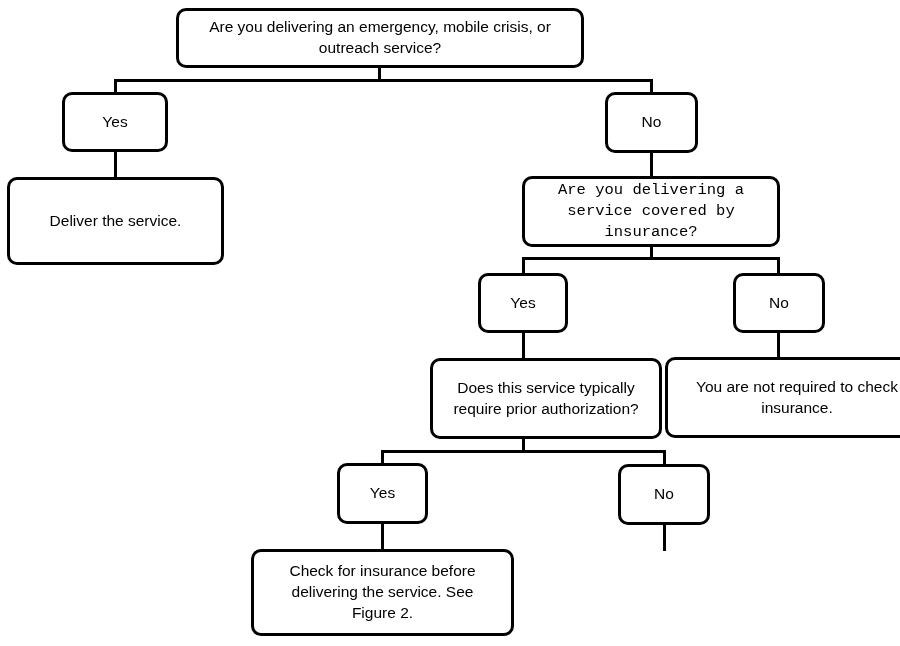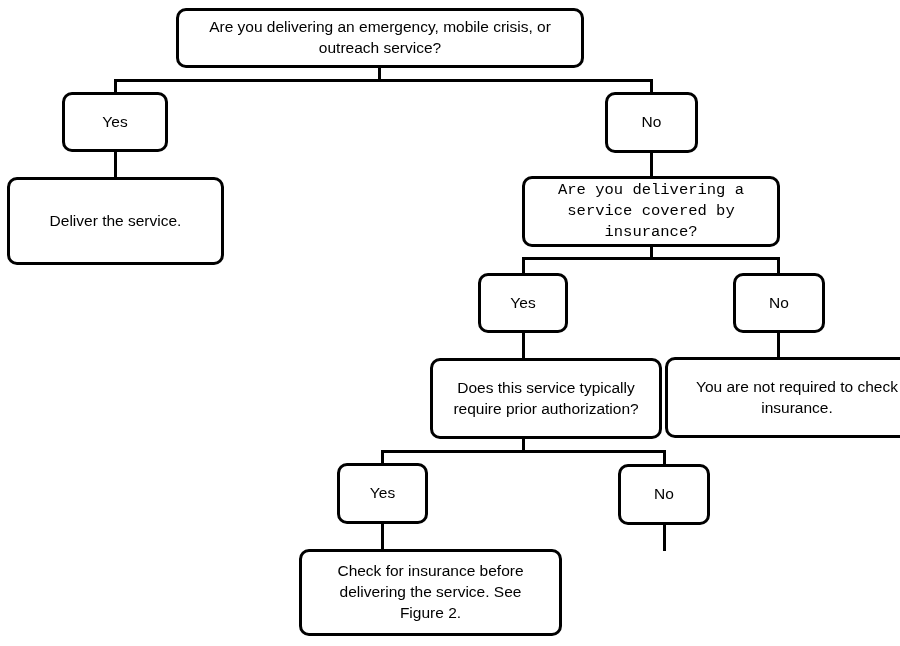--- a/index.html
+++ b/index.html
@@ -42,21 +42,21 @@
   #yes1 { left:  62px; top:  92px; width: 106px; height: 60px; }
   #no1  { left: 605px; top:  92px; width:  93px; height: 61px; }
   #a1   { left:   7px; top: 177px; width: 217px; height: 88px; }
   #q2   { left: 522px; top: 176px; width: 258px; height: 71px; font-family: Liberation Mono, monospace; }
   #yes2 { left: 478px; top: 273px; width:  90px; height: 60px; }
   #no2  { left: 733px; top: 273px; width:  92px; height: 60px; }
   #q3   { left: 408px; top: 358px; width: 232px; height: 81px; margin-left: 22px; }
   #a2   { left: 665px; top: 357px; width: 264px; height: 81px; }
   #yes3 { left: 337px; top: 463px; width:  91px; height: 61px; }
   #no3  { left: 618px; top: 464px; width:  92px; height: 61px; }
-  #a3   { left: 251px; top: 549px; width: 263px; height: 87px; margin-left: 48px; }
+  #a3   { left: 251px; top: 549px; width: 263px; height: 87px; }
   #a4   { left: 540px; top: 549px; width: 248px; height: 84px; }
 
   
   #c-q1-stem      { left: 378px; top:  66px; width:   3px; height: 16px; }
   #c-split1       { left: 114px; top:  79px; width: 539px; height:  3px; }
   #c-split1-yes   { left: 114px; top:  79px; width:   3px; height: 15px; }
   #c-split1-no    { left: 650px; top:  79px; width:   3px; height: 15px; }
   #c-yes1-a1      { left: 114px; top: 150px; width:   3px; height: 29px; }
   #c-no1-q2       { left: 650px; top: 151px; width:   3px; height: 27px; }
   #c-q2-stem      { left: 650px; top: 245px; width:   3px; height: 15px; }

